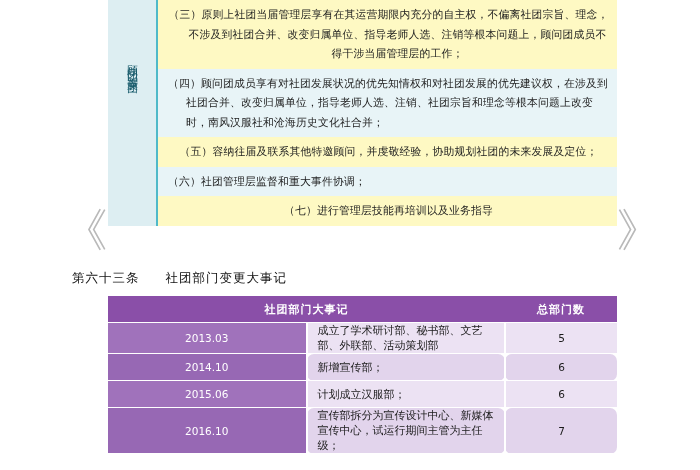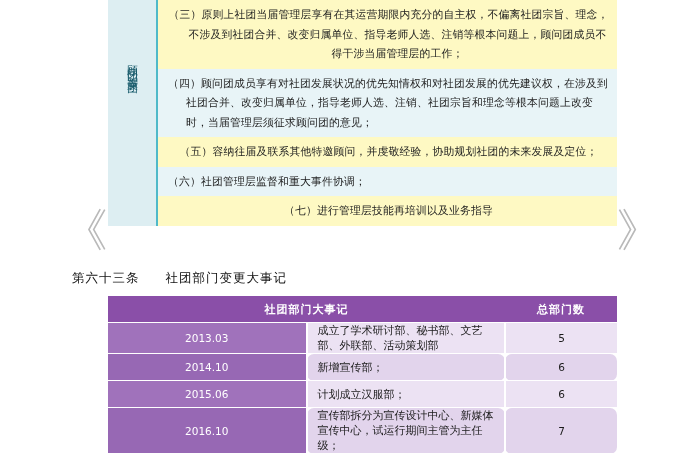--- a/index.html
+++ b/index.html
@@ -161,21 +161,21 @@
         <tr>
       <td class="label-cell" rowspan="5">
         <span class="vtext">顾问团（智囊团）</span>
       </td>
       <td class="clause-cell">
         <div class="clause plain">（三）原则上社团当届管理层享有在其运营期限内充分的自主权，不偏离社团宗旨、理念，不涉及到社团合并、改变归属单位、指导老师人选、注销等根本问题上，顾问团成员不得干涉当届管理层的工作；</div>
       </td>
     </tr>
     <tr>
       <td class="clause-cell">
-        <div class="clause alt">（四）顾问团成员享有对社团发展状况的优先知情权和对社团发展的优先建议权，在涉及到社团合并、改变归属单位，指导老师人选、注销、社团宗旨和理念等根本问题上改变时，当届管理层须征求顾问团的意见；</div>
+        <div class="clause alt">（四）顾问团成员享有对社团发展状况的优先知情权和对社团发展的优先建议权，在涉及到社团合并、改变归属单位，指导老师人选、注销、社团宗旨和理念等根本问题上改变时，南风汉服社和沧海历史文化社合并；</div>
       </td>
     </tr>
     <tr>
       <td class="clause-cell">
         <div class="clause plain">（五）容纳往届及联系其他特邀顾问，并虔敬经验，协助规划社团的未来发展及定位；</div>
       </td>
     </tr>
     <tr>
       <td class="clause-cell">
         <div class="clause alt">（六）社团管理层监督和重大事件协调；</div>

